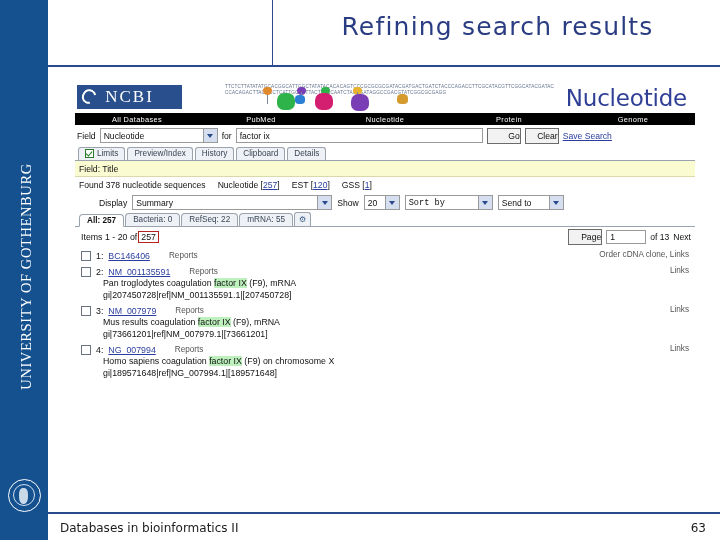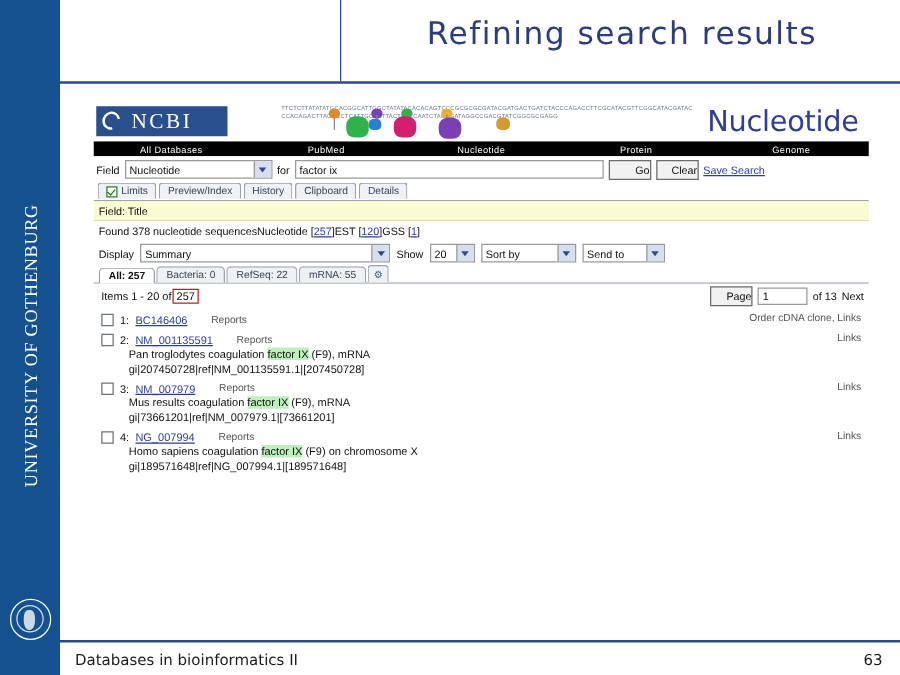--- a/index.html
+++ b/index.html
@@ -235,21 +235,21 @@
   }
   .link-blue {
     font-size: 8.6px;
     color: #2b3d9e;
     text-decoration: underline;
   }
 
   
   .tabs-row {
     display: flex;
-    align-items: flex-start;
+    align-items: center;
     gap: 2px;
     height: 15px;
     padding-left: 3px;
     background: #ffffff;
     border-bottom: 1px solid #9aa2ad;
     box-sizing: border-box;
   }
   .tab {
     height: 13px;
     border: 1px solid #9aa2ad;
@@ -295,39 +295,40 @@
 
   
   .counts {
     height: 16px;
     font-size: 8.6px;
     color: #111;
     line-height: 16px;
     padding-left: 4px;
     box-sizing: border-box;
     display: flex;
-    gap: 0;
+    gap: 12px;
     align-items: center;
     background: #ffffff;
   }
   .counts .cnt-link { color: #2b3d9e; text-decoration: underline; }
 
   
   .disp-row {
     display: flex;
     align-items: center;
     gap: 5px;
     height: 19px;
     padding-left: 4px;
     background: #ffffff;
     box-sizing: border-box;
+    margin-left: 20px;
   }
   .sel-display { width: 200px; }
   .sel-show { width: 36px; }
-  .sel-sort { width: 76px; }
+  .sel-sort { width: 88px; font-family: Liberation Mono, monospace; }
   .sel-send { width: 66px; }
 
   
   .cat-row {
     display: flex;
     align-items: flex-end;
     gap: 1px;
     height: 15px;
     padding-left: 4px;
     border-bottom: 1px solid #9aa2ad;

